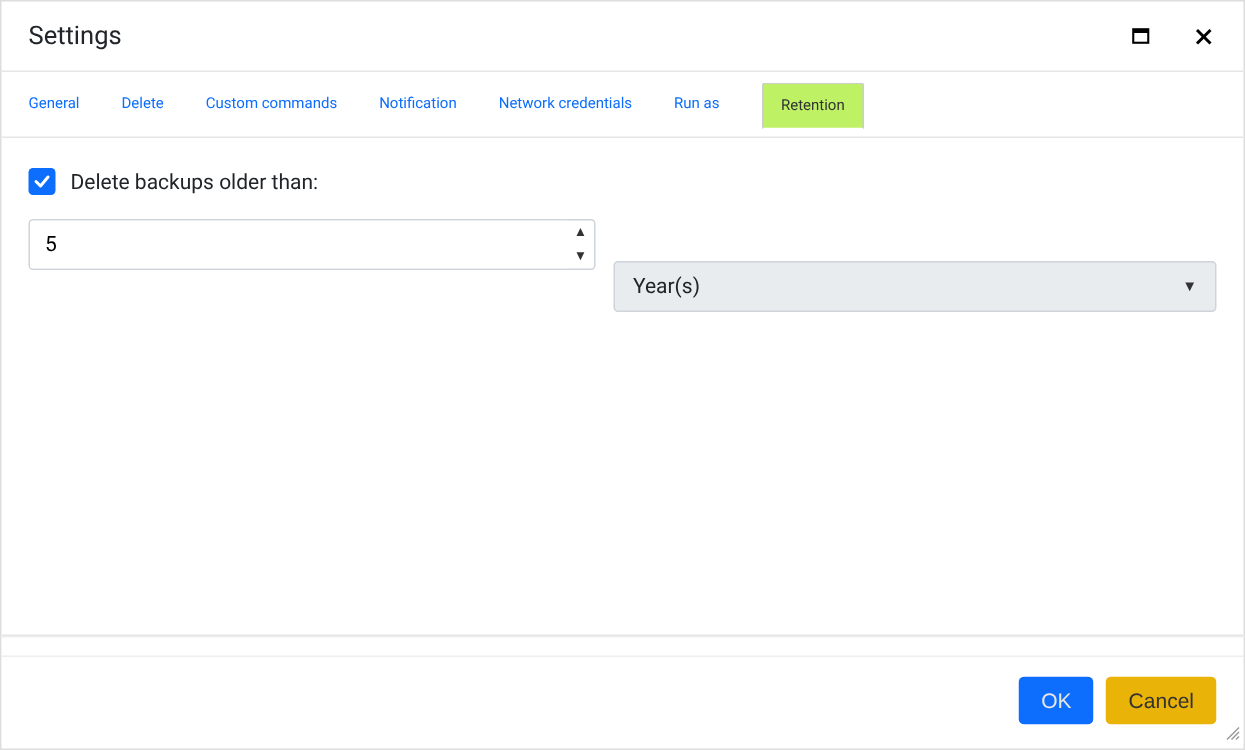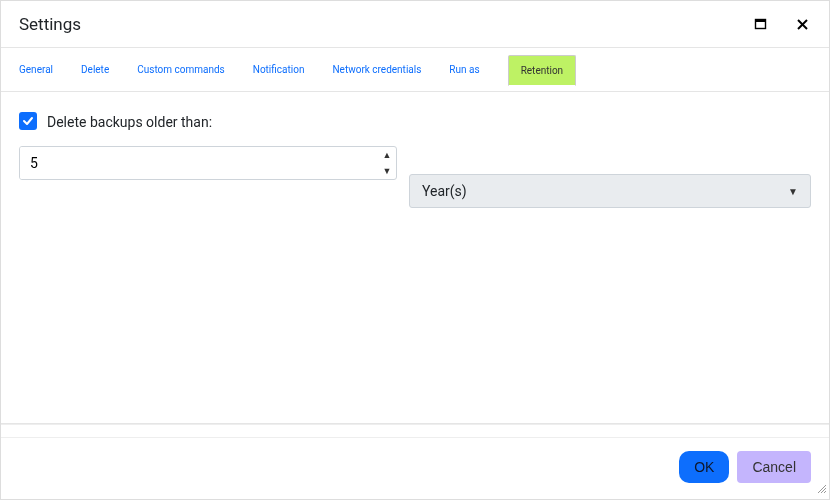--- a/index.html
+++ b/index.html
@@ -159,25 +159,24 @@
     }
     .btn {
       padding: 7px 14px;
       border-radius: 4px;
       font-size: 14px;
       cursor: pointer;
       border: 1px solid transparent;
     }
     .btn-primary {
       background: #0d6efd;
-      color: #0f172a;
-      border-radius: 10px;
+      color: #e5e5e5;
     }
     .btn-secondary {
-      background: #c4b5fd;
+      background: #eab308;
       color: #333;
     }
     .resize-grip {
       position: absolute;
       right: 2px;
       bottom: 2px;
       width: 12px;
       height: 12px;
       cursor: se-resize;
     }

